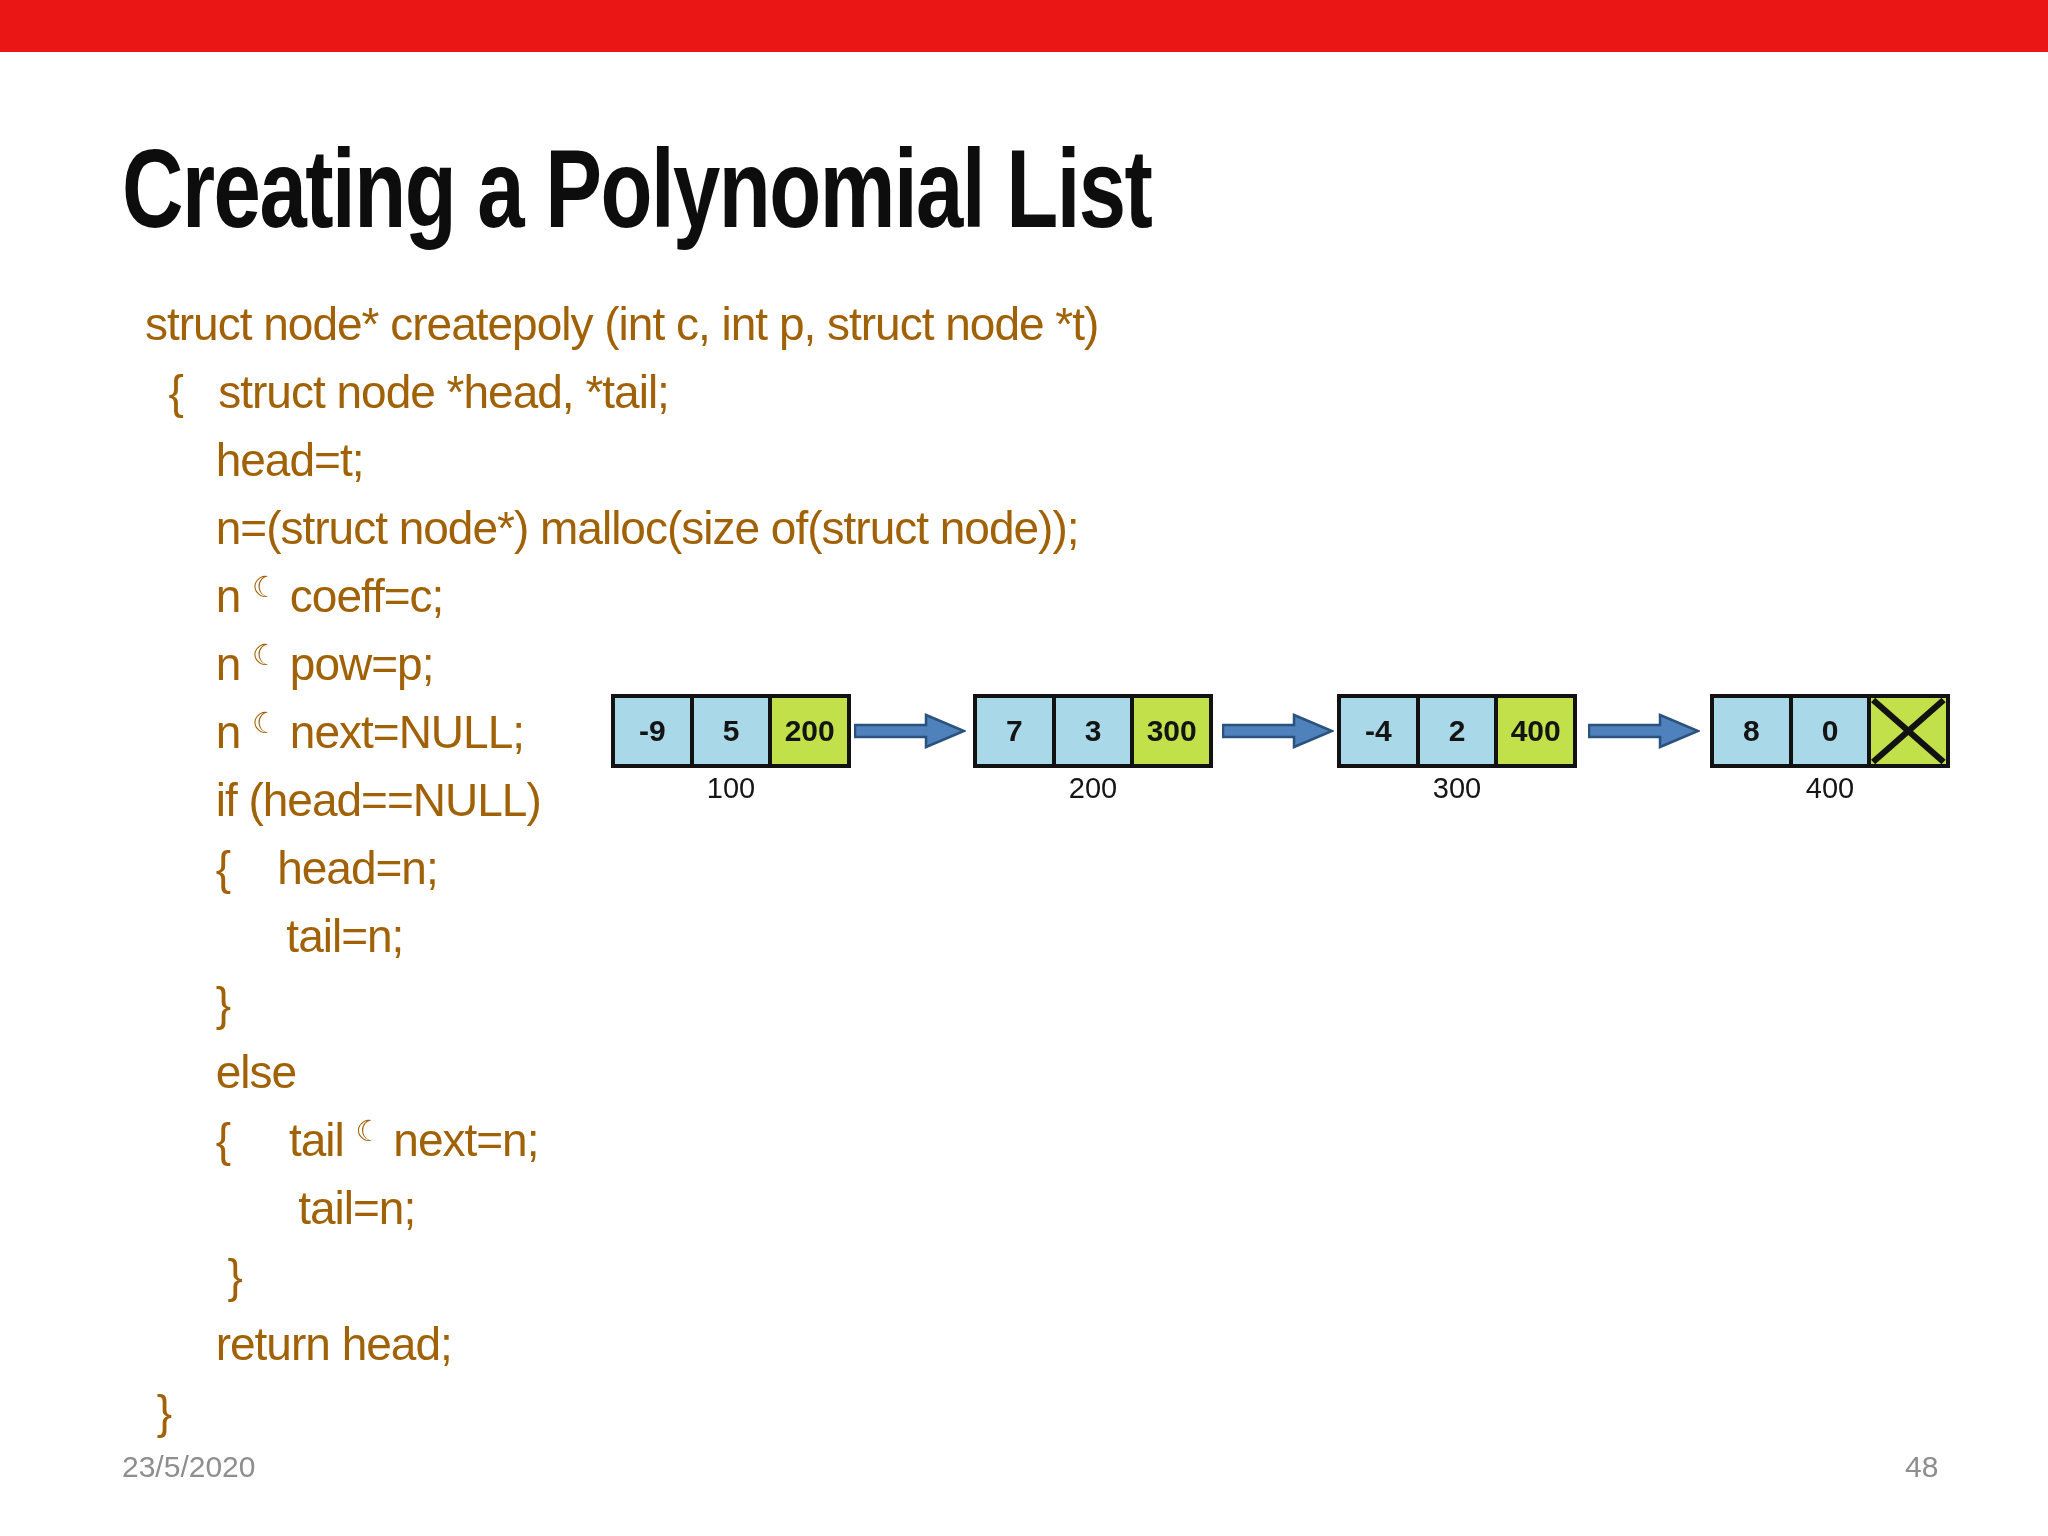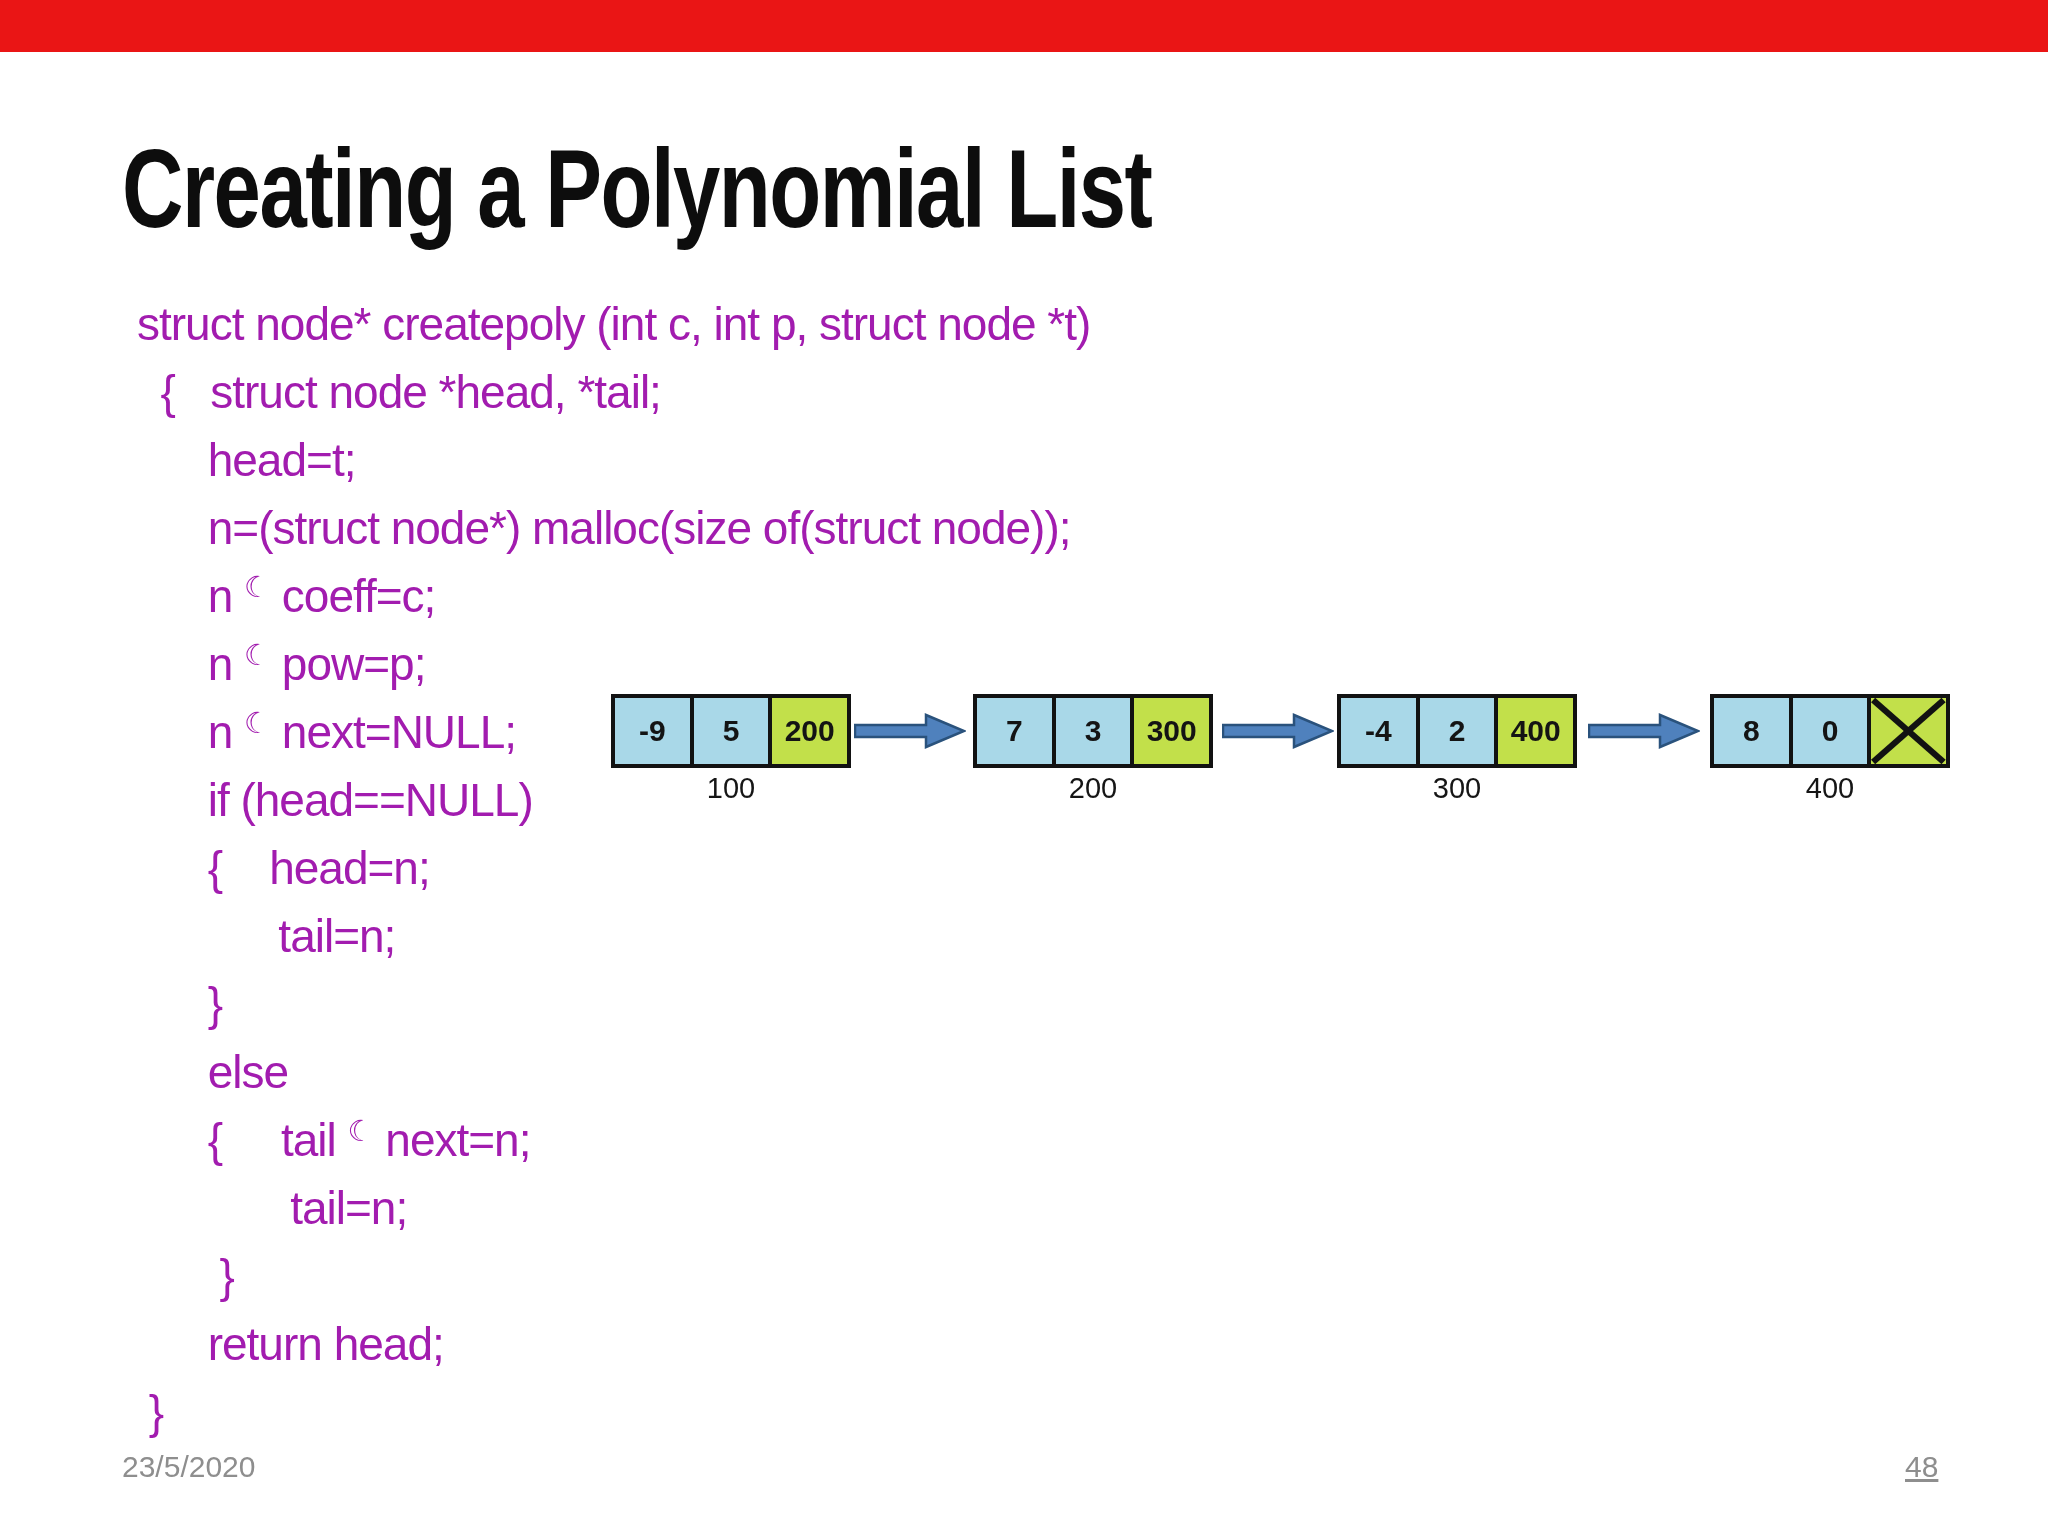--- a/index.html
+++ b/index.html
@@ -11,22 +11,22 @@
     position:absolute;left:0;top:0;width:2048px;height:52px;
     background:var(--red_bar,#ea1515);
   }
   .title{
     position:absolute;left:122px;top:133px;
     font-size:112px;font-weight:700;color:#0d0d0d;line-height:1.0;
     letter-spacing:-2px;white-space:nowrap;
     transform:scaleX(0.76);transform-origin:left top;
   }
   .code{
-    position:absolute;left:137px;top:290px;
-    font-size:46px;line-height:68px;color:#a21caf;
+    position:absolute;left:145px;top:290px;
+    font-size:46px;line-height:68px;color:#a16207;
     letter-spacing:-1px;white-space:pre;
   }
   .code-line{height:68px;}
   .moon{
     display:inline-block;font-size:29px;position:relative;top:-15px;
     letter-spacing:0;
   }
   
   .node{
     position:absolute;top:694px;width:240px;height:74px;
@@ -50,21 +50,21 @@
   .footer-date{
     position:absolute;left:122px;top:1450px;
     font-size:30px;color:#8e8e8e;
   }
   .footer-center{
     position:absolute;left:716px;top:1450px;
     font-size:30px;line-height:40px;color:#8e8e8e;white-space:pre;
   }
   .footer-page{
     position:absolute;left:1905px;top:1450px;
-    font-size:30px;color:#8e8e8e;text-decoration:underline;
+    font-size:30px;color:#8e8e8e;
   }
 </style>
 </head>
 <body>
 
 <div class="redbar"></div>
 
 <div class="title">Creating a Polynomial List</div>
 
 <div class="code" id="code-block"><div class="code-line">struct node* createpoly (int c, int p, struct node *t)</div><div class="code-line">  {   struct node *head, *tail;</div><div class="code-line">      head=t;</div><div class="code-line">      n=(struct node*) malloc(size of(struct node));</div><div class="code-line">      n <span class="moon">☾</span> coeff=c;</div><div class="code-line">      n <span class="moon">☾</span> pow=p;</div><div class="code-line">      n <span class="moon">☾</span> next=NULL;</div><div class="code-line">      if (head==NULL)</div><div class="code-line">      {    head=n;</div><div class="code-line">            tail=n;</div><div class="code-line">      }</div><div class="code-line">      else</div><div class="code-line">      {     tail <span class="moon">☾</span> next=n;</div><div class="code-line">             tail=n;</div><div class="code-line">       }</div><div class="code-line">      return head;</div><div class="code-line"> }</div></div>

